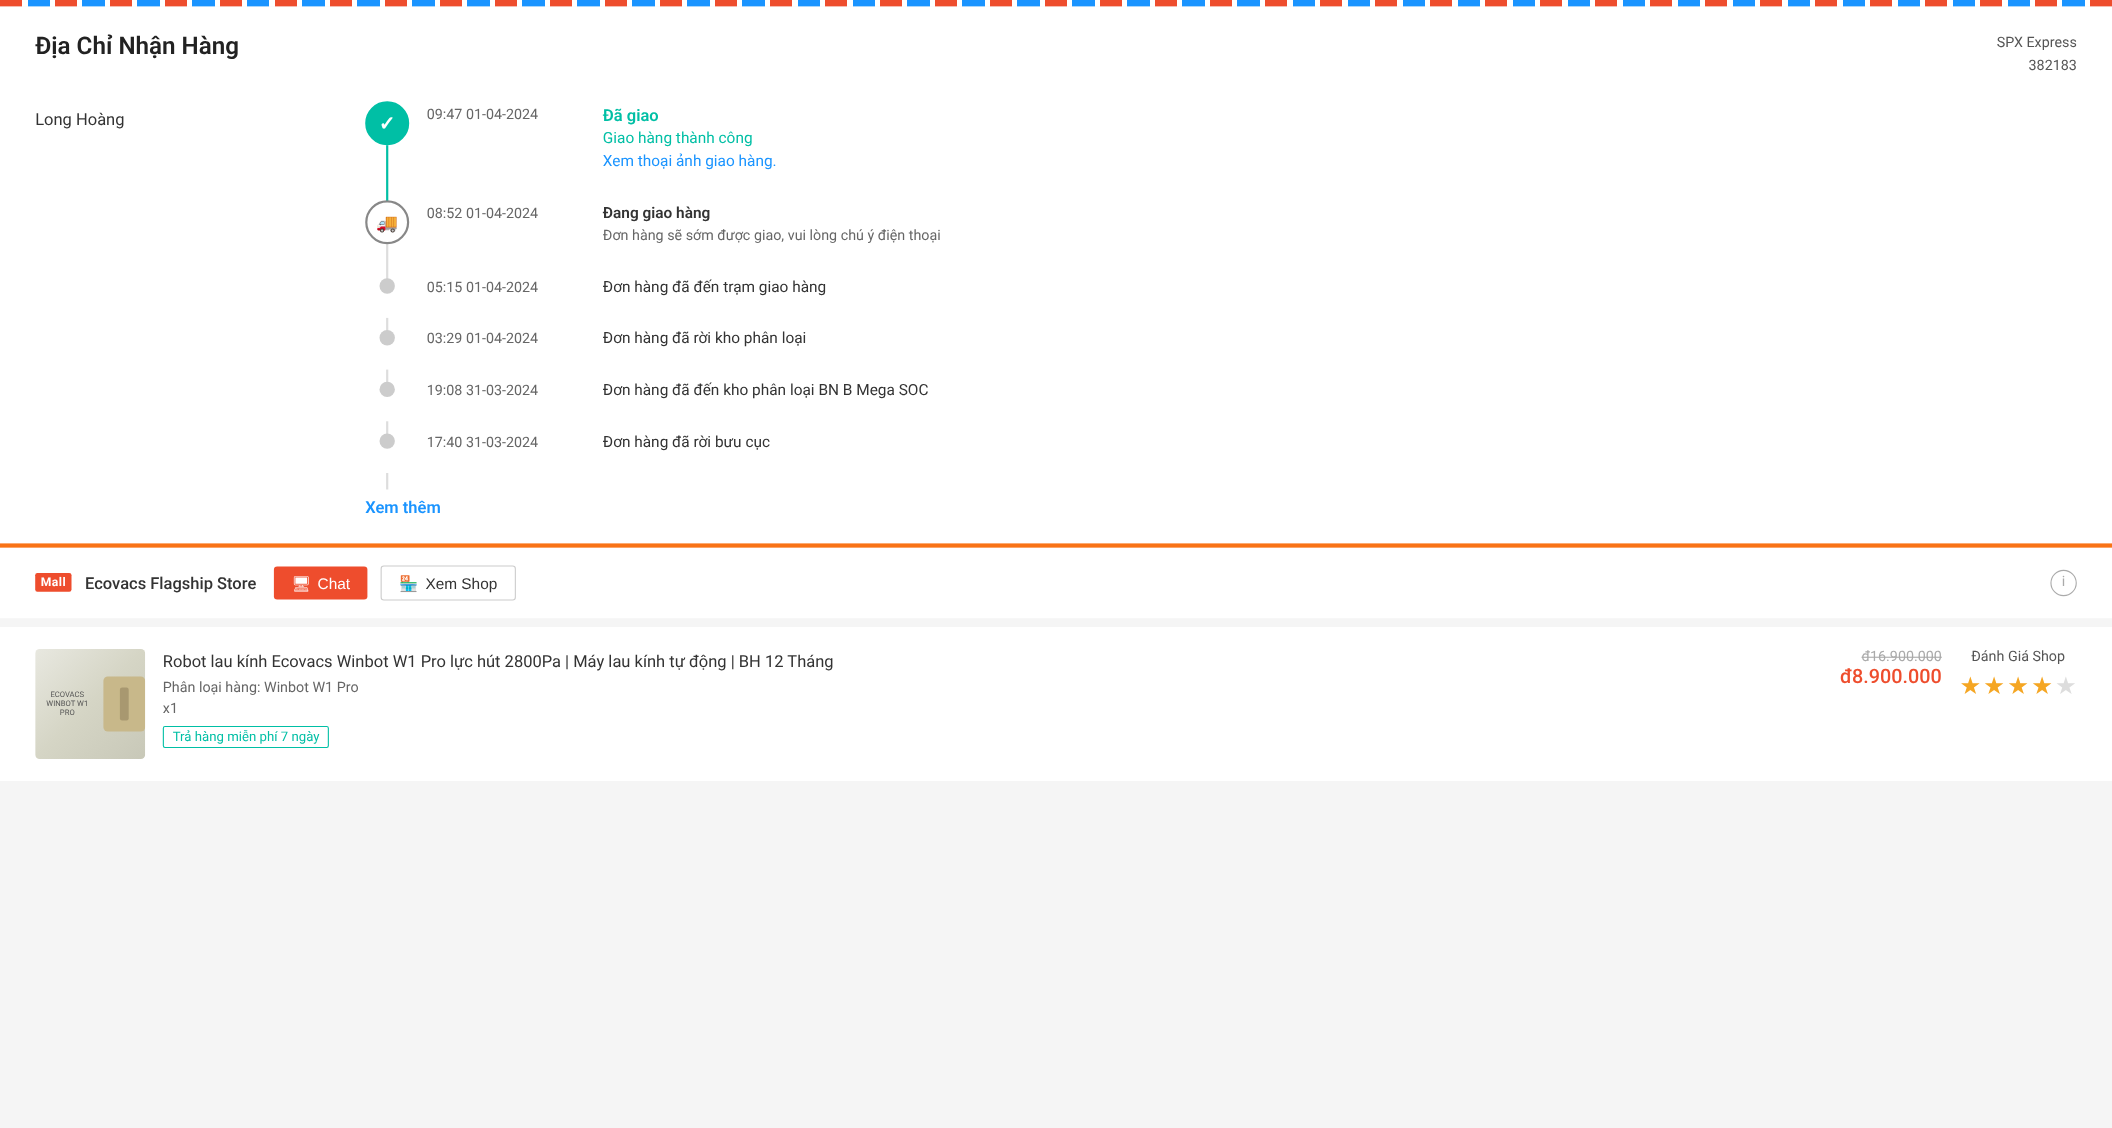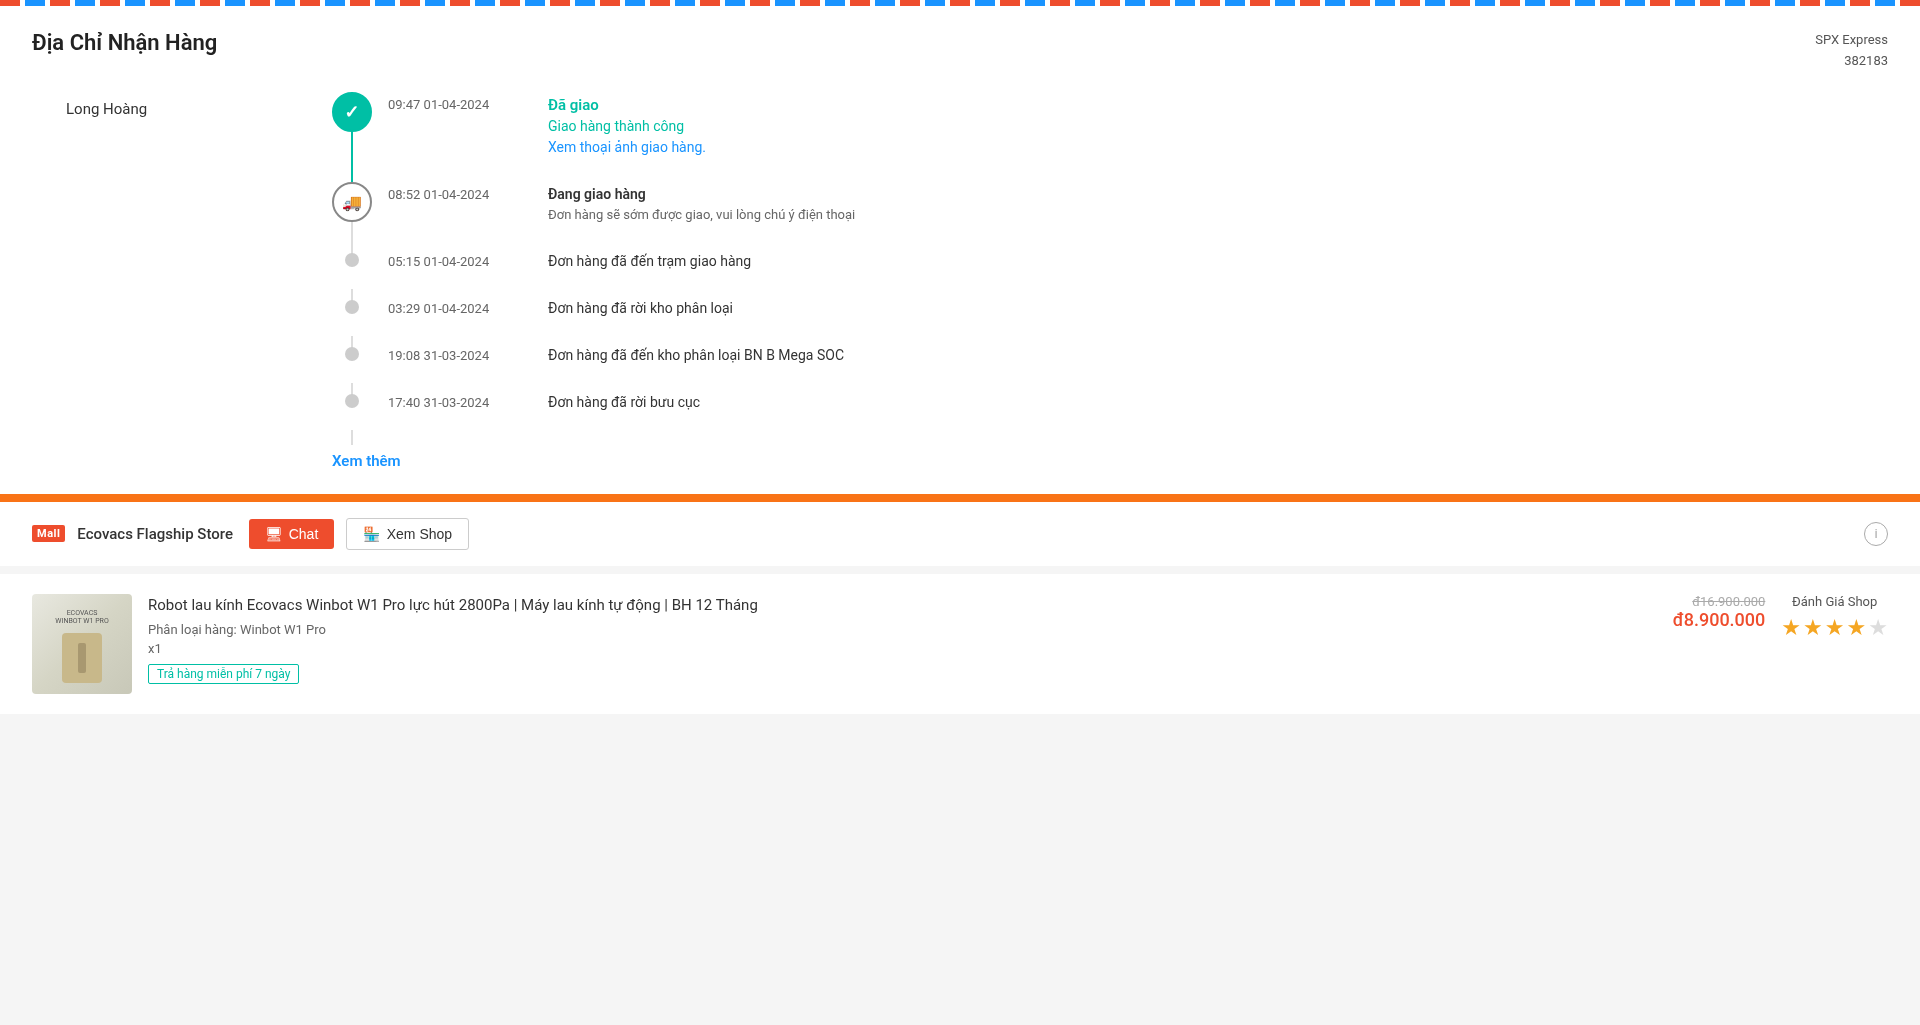--- a/index.html
+++ b/index.html
@@ -18,21 +18,21 @@
         #ffffff 20px, #ffffff 25px,
         #1a94ff 25px, #1a94ff 45px,
         #ffffff 45px, #ffffff 50px
       );
     }
 
     .main-card {
       background: #fff;
       margin: 0;
       padding: 24px 32px;
-      border-bottom: 8px solid #f97316;
+      border-bottom: 4px solid #f97316;
     }
 
     .header-row {
       display: flex;
       justify-content: space-between;
       align-items: flex-start;
       margin-bottom: 20px;
     }
 
     .page-title {
@@ -56,21 +56,20 @@
     .address-col {
       width: 280px;
       flex-shrink: 0;
       padding-top: 8px;
     }
 
     .address-name {
       font-size: 15px;
       color: #333;
       font-weight: 400;
-      margin-left: 34px;
     }
 
     .timeline-col {
       flex: 1;
       padding-left: 20px;
     }
 
     .timeline {
       position: relative;
       padding-left: 0;
@@ -293,21 +292,21 @@
       justify-content: center;
       flex-shrink: 0;
       overflow: hidden;
     }
 
     .product-image-placeholder {
       width: 100%;
       height: 100%;
       background: linear-gradient(135deg, #e8e8e0 0%, #d5d5c5 50%, #c8c8b8 100%);
       display: flex;
-      flex-direction: column;
+      flex-direction: row;
       align-items: center;
       justify-content: center;
       gap: 4px;
     }
 
     .product-details {
       flex: 1;
     }
 
     .product-title {

